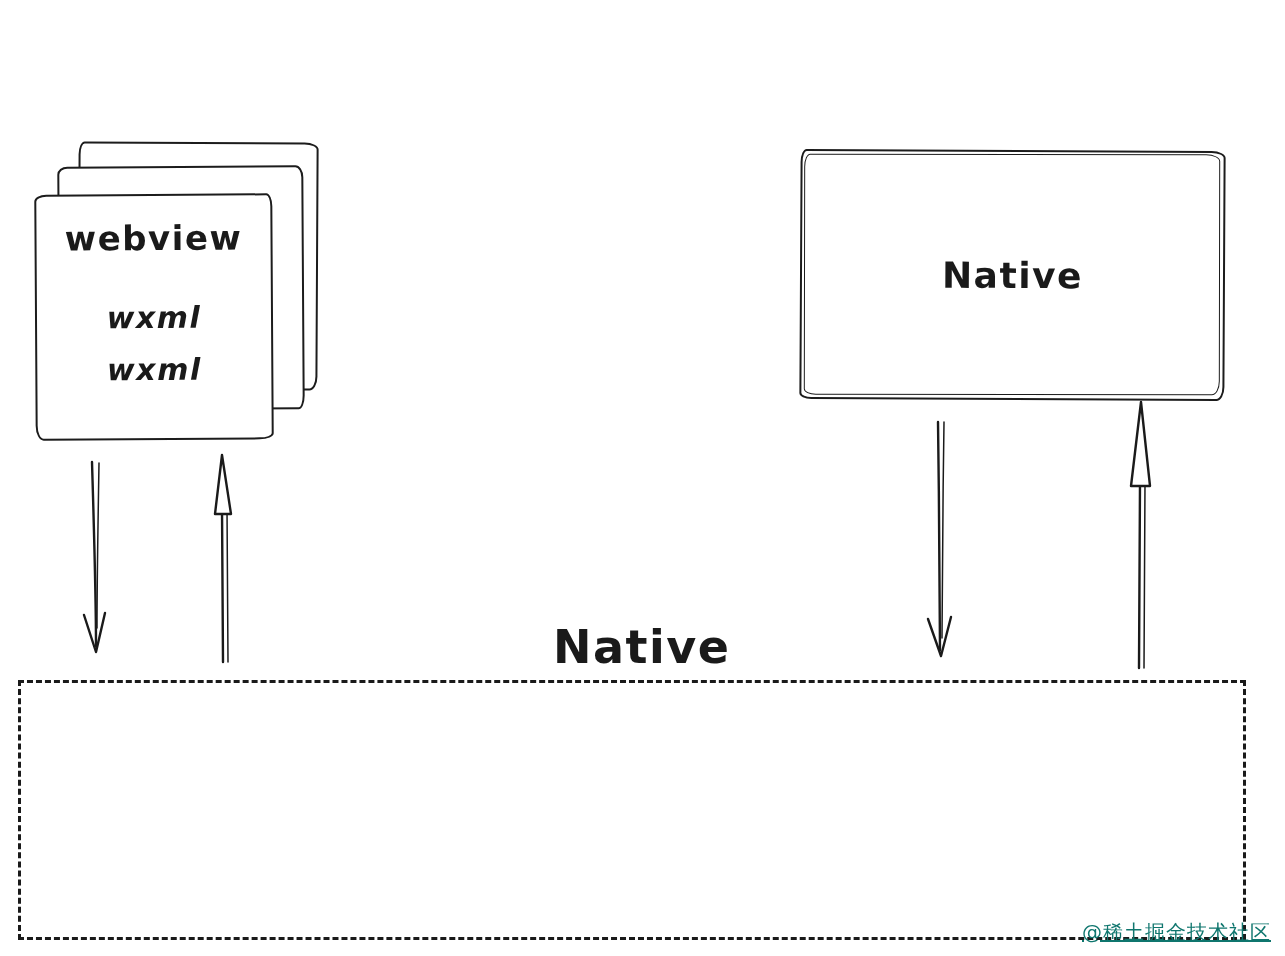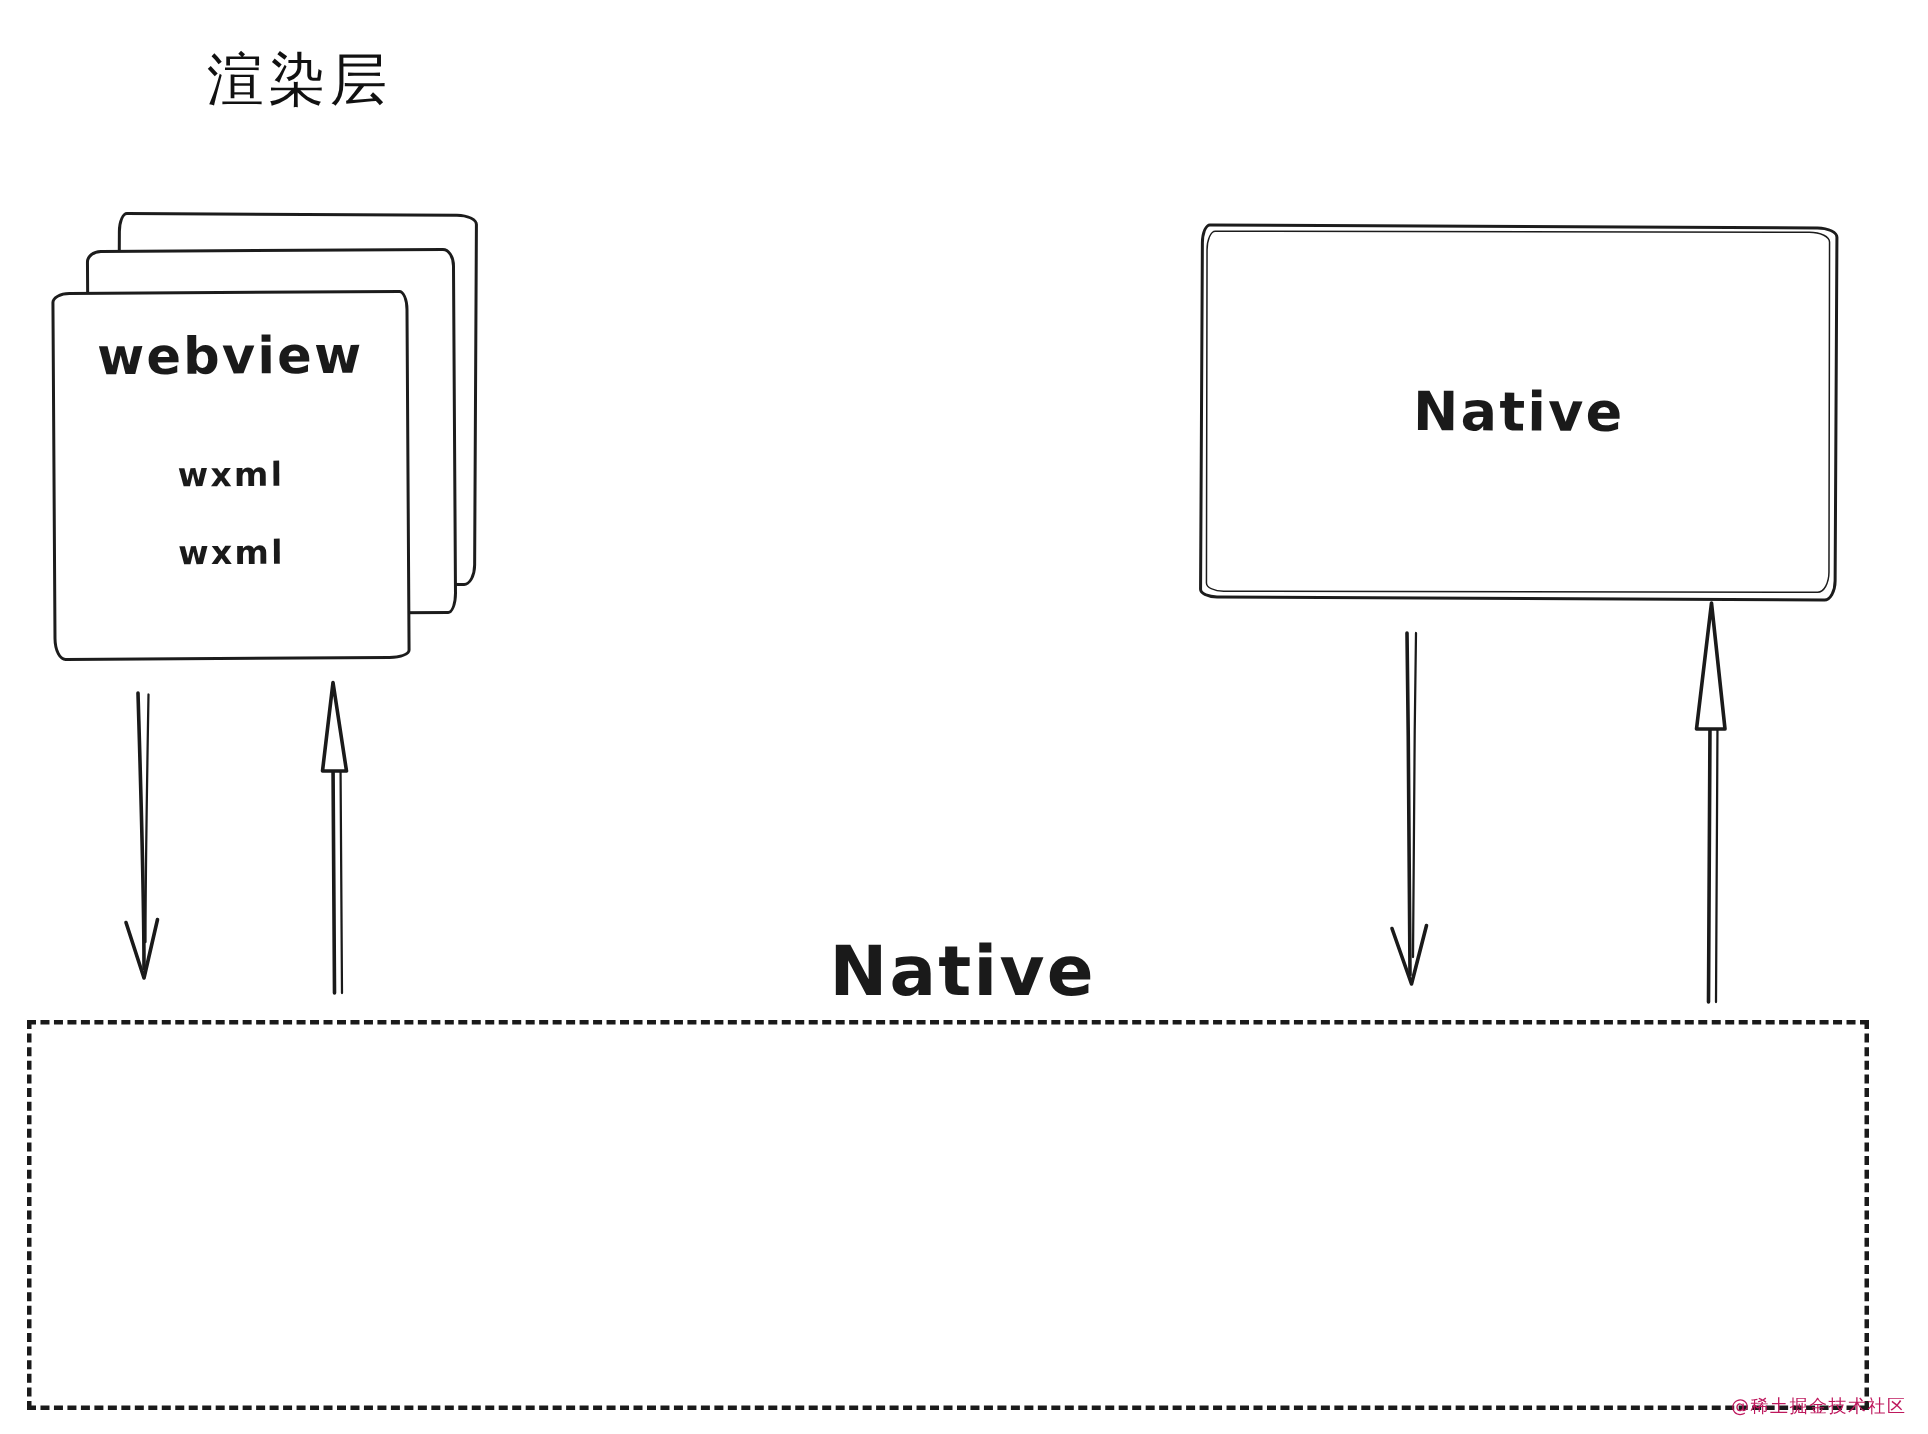--- a/index.html
+++ b/index.html
@@ -46,21 +46,21 @@
 
   
   .page-back  { left:78px;  top:142px; width:240px; height:248px; }
   .page-mid   { left:58px;  top:166px; width:246px; height:244px; }
   .page-front {
     left:35px; top:194px; width:238px; height:246px;
     display:flex; flex-direction:column; align-items:center;
     padding-top:22px;
   }
   .wv-title { font-size:34px; margin-bottom:34px; }
-  .wv-file  { font-size:22px; line-height:52px; }
+  .wv-file  { font-size:30px; line-height:52px;font-style:italic; }
 
   
   .jscore {
     left:800px; top:150px; width:425px; height:250px;
     display:flex; align-items:center; justify-content:center;
     font-size:36px;
   }
 
   .native-label {
     left:553px; top:620px;
@@ -69,33 +69,33 @@
 
   
   .native-box {
     left:18px; top:680px; width:1228px; height:260px;
     border:3px dashed #1a1a1a;
     background:transparent;
   }
 
   .watermark {
     right:14px; bottom:10px;
-    font-size:12px;
-    color:#be185d;
+    font-size:20px;
+    color:#0f766e;
     letter-spacing:1px;
+    text-decoration:underline;
   }
 
   svg.arrows { left:0; top:0; pointer-events:none; }
 </style>
 </head>
 <body>
 
 <div class="stage">
 
-  <div class="abs layer-label" style="left:138px; top:28px;">渲染层</div>
 
   <div class="abs sketch r2 tr page-back"></div>
   <div class="abs sketch r3 tl page-mid"></div>
   <div class="abs sketch r1 tl page-front">
     <div class="wv-title hand">webview</div>
     <div class="wv-file hand">wxml</div>
     <div class="wv-file hand">wxml</div>
   </div>
 
   <div class="abs sketch r2 tr double jscore">

